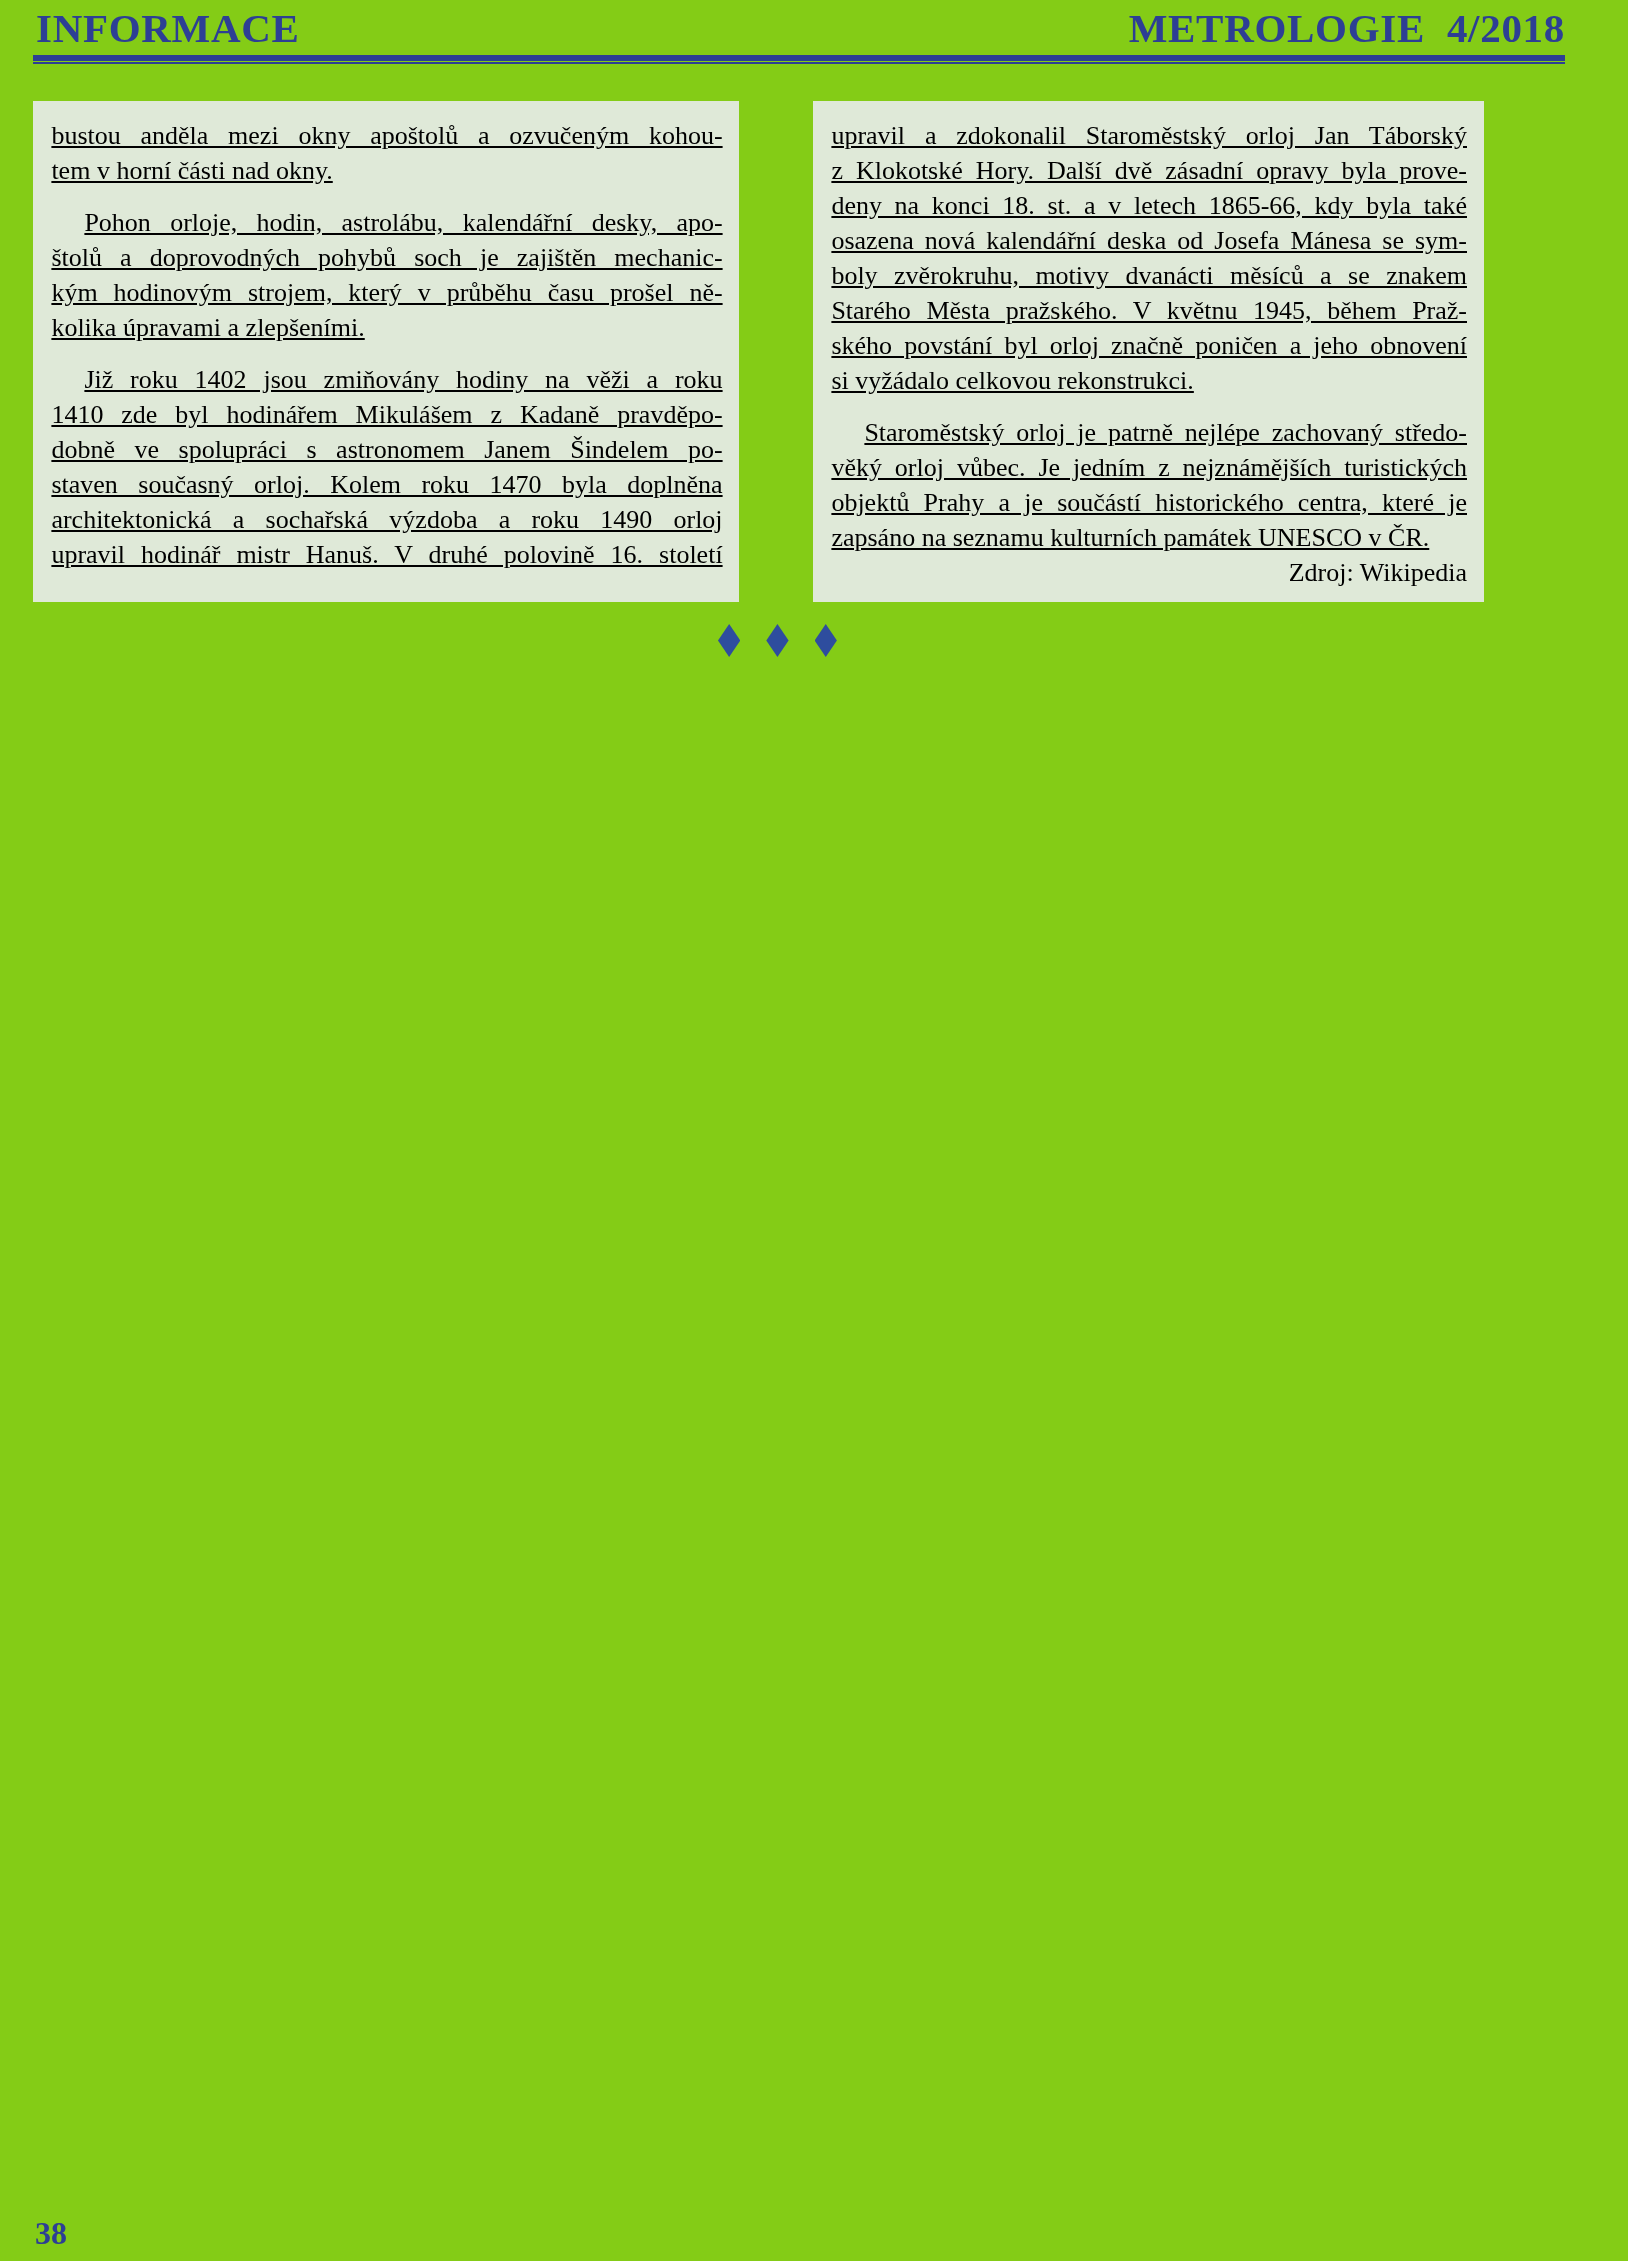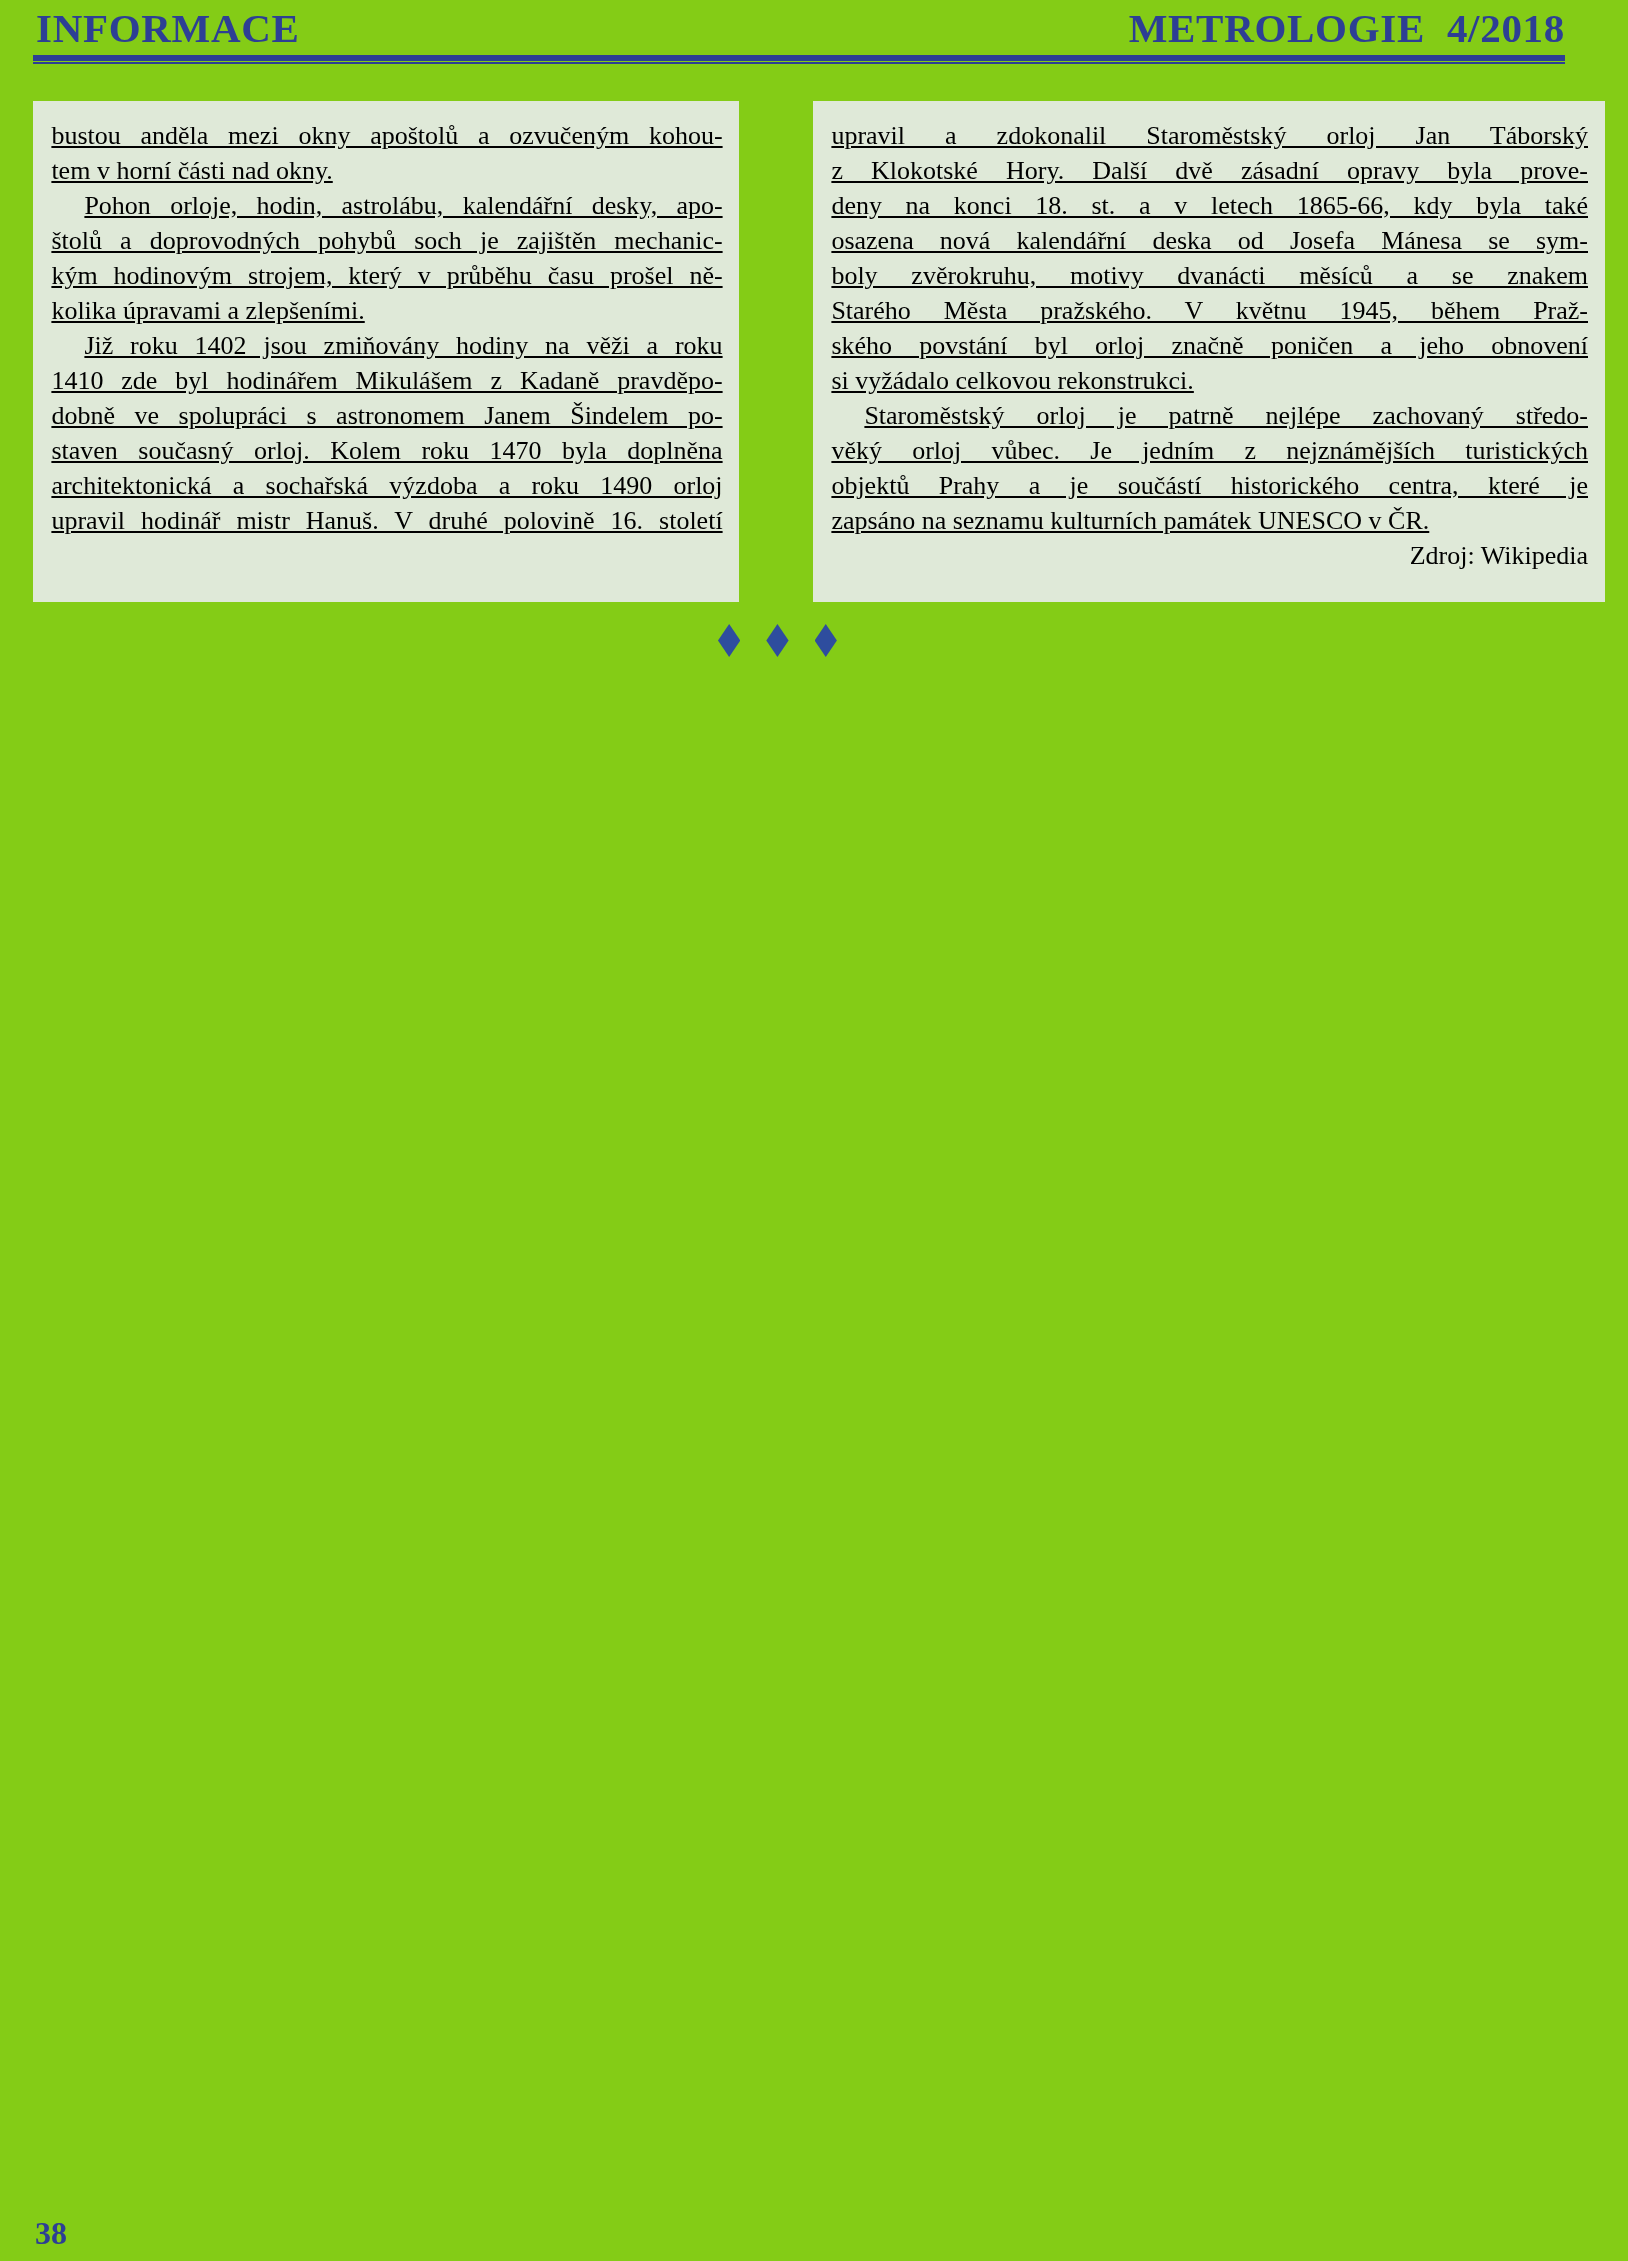--- a/index.html
+++ b/index.html
@@ -42,29 +42,29 @@
     position: absolute;
     top: 101px;
     height: 501px;
     background: #dfe9d8;
     box-sizing: border-box;
     color: #000000;
     font-size: 26px;
     line-height: 35px;
   }
   .panel.left  { left: 33px;  width: 706px; padding: 17px 16.4px 0 18.4px; }
-  .panel.right { left: 813px; width: 792px; padding: 17px 17px 0 18.4px; }
+  .panel.right { left: 813px; width: 671px; padding: 17px 17px 0 18.4px; }
 
   .line {
     text-align: justify;
     text-align-last: justify;
     text-decoration: underline;
   }
   .line.pe  { text-align-last: left; }   
-  .line.ind { text-indent: 33px; }        
+  .line.ind { text-indent: 33px; margin-top: 17px; }        
 
   .source-line {
     text-align: right;
   }
 
   
   .separator {
     position: absolute;
     left: 718px;
     top: 624px;

